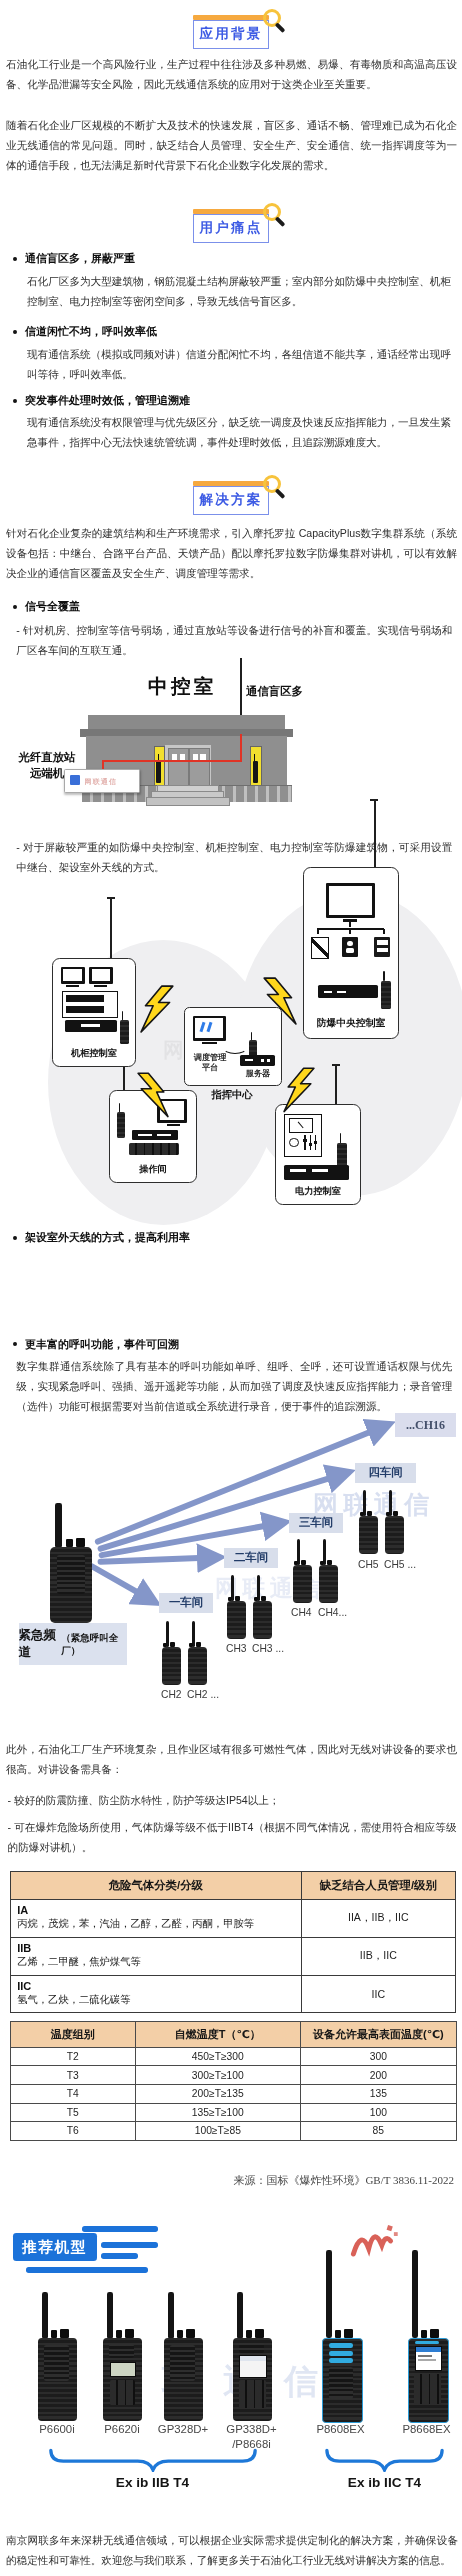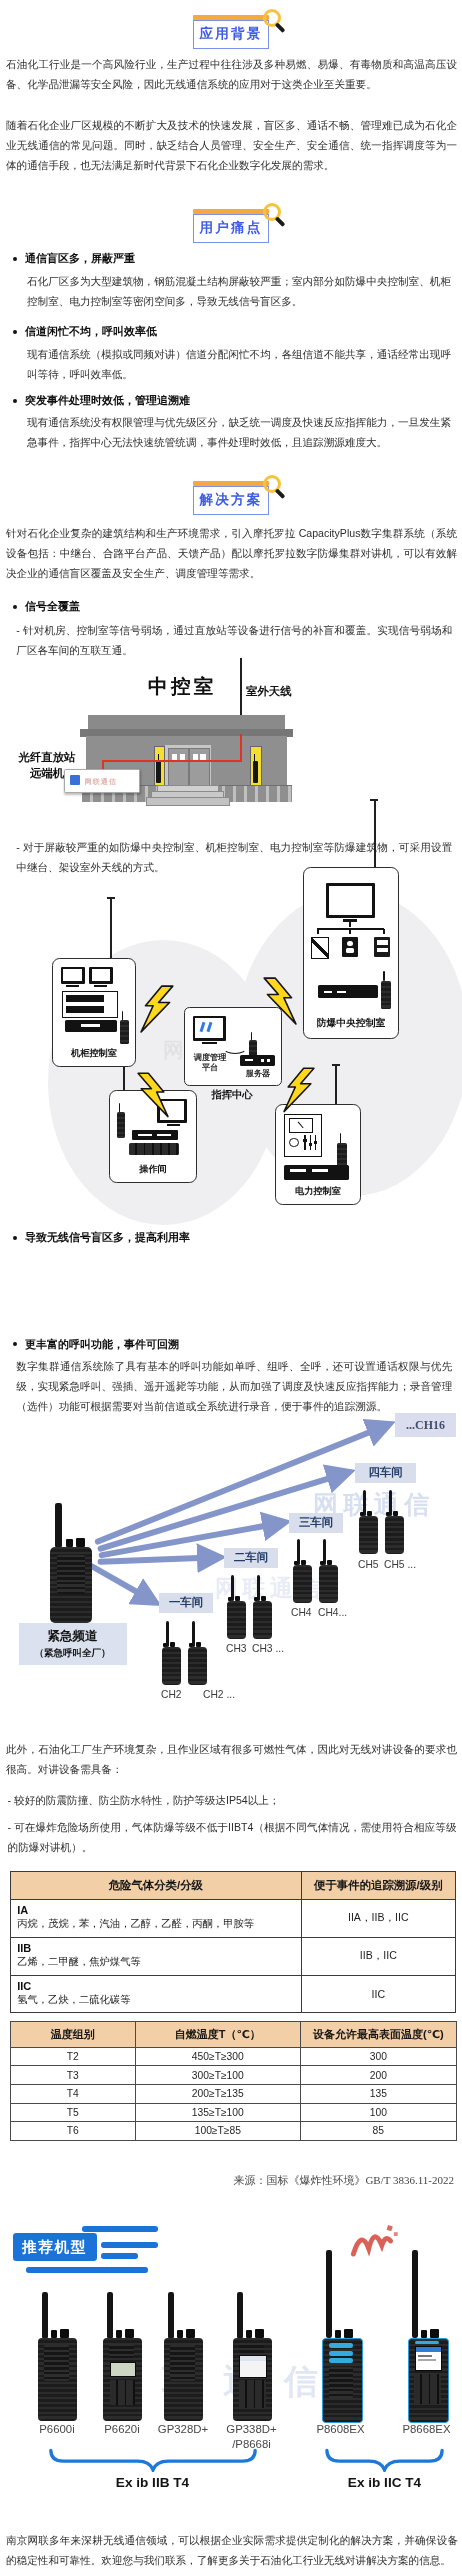--- a/index.html
+++ b/index.html
@@ -103,21 +103,21 @@
   </div>
 
   <div class="a para" style="left:6px;top:523px;width:451px">针对石化企业复杂的建筑结构和生产环境需求，引入摩托罗拉 CapacityPlus数字集群系统（系统设备包括：中继台、合路平台产品、天馈产品）配以摩托罗拉数字防爆集群对讲机，可以有效解决企业的通信盲区覆盖及安全生产、调度管理等需求。</div>
 
   <div class="a dot" style="left:13px;top:605px"></div>
   <div class="a bt" style="left:25px;top:599px">信号全覆盖</div>
   <div class="a para" style="left:16.3px;top:620px;width:436px">- 针对机房、控制室等信号弱场，通过直放站等设备进行信号的补盲和覆盖。实现信号弱场和厂区各车间的互联互通。</div>
 
   <div class="a mast" style="left:240px;top:658px;height:77px"></div>
   <div class="a serif" style="left:148px;top:673px;font-size:19.6px;font-weight:bold;letter-spacing:3.3px;color:#111">中控室</div>
-  <div class="a serif" style="left:246px;top:684px;font-size:11.4px;font-weight:bold;color:#111">室外天线</div>
+  <div class="a serif" style="left:246px;top:684px;font-size:11.4px;font-weight:bold;color:#111">通信盲区多</div>
 
   <div class="a" style="left:88px;top:715px;width:197px;height:14px;background:#8a8a8a;border-bottom:1.1px solid #747474"></div>
   <div class="a" style="left:80px;top:729px;width:213px;height:7.6px;background:#777"></div>
   <div class="a" style="left:86px;top:736px;width:201px;height:49px;background:#8f8f8f"></div>
 
   <div class="a" style="left:154px;top:746px;width:9.2px;height:39px;background:#f2df2f;border:0.5px solid #666">
     <div class="a" style="left:2.7px;top:6.5px;width:1.1px;height:7.6px;background:#111"></div>
     <div class="a" style="left:1.1px;top:14px;width:5.4px;height:22px;background:#161616;border-radius:1.1px"></div>
   </div>
   <div class="a" style="left:165px;top:745px;width:46px;height:40px;background:#c6c6c6">
@@ -287,21 +287,21 @@
       <polygon points="40,2 10,38 24,38 2,86 54,32 34,32 60,2" fill="#FFD71C" stroke="#151515" stroke-width="3" stroke-linejoin="round"></polygon>
     </svg>
   <svg class="a" style="left:136px;top:1072px;transform:scaleX(-1)" width="33" height="46" viewBox="0 0 64 88">
       <polygon points="40,2 10,38 24,38 2,86 54,32 34,32 60,2" fill="#FFD71C" stroke="#151515" stroke-width="3" stroke-linejoin="round"></polygon>
     </svg>
   <svg class="a" style="left:283px;top:1067px" width="33" height="46" viewBox="0 0 64 88">
       <polygon points="40,2 10,38 24,38 2,86 54,32 34,32 60,2" fill="#FFD71C" stroke="#151515" stroke-width="3" stroke-linejoin="round"></polygon>
     </svg>
 
   <div class="a dot" style="left:13px;top:1236px"></div>
-  <div class="a bt" style="left:25px;top:1230px">导致无线信号盲区多，提高利用率</div>
+  <div class="a bt" style="left:25px;top:1230px">架设室外天线的方式，提高利用率</div>
 
   <div class="a dot" style="left:13px;top:1342px"></div>
   <div class="a bt" style="left:25px;top:1337px">更丰富的呼叫功能，事件可回溯</div>
   <div class="a para" style="left:16.3px;top:1356px;width:436px">数字集群通信系统除了具有基本的呼叫功能如单呼、组呼、全呼，还可设置通话权限与优先级，实现紧急呼叫、强插、遥开遥毙等功能，从而加强了调度及快速反应指挥能力；录音管理（选件）功能可根据需要对当前信道或全系统进行录音，便于事件的追踪溯源。</div>
 
   <div class="wm" style="left:313px;top:1488px;font-size:25px;color:rgba(125,150,205,.30);letter-spacing:5.4px">网联通信</div>
   <div class="wm" style="left:215px;top:1573px;font-size:23px;color:rgba(125,150,205,.18);letter-spacing:4.4px">网联通信</div>
 
   <svg class="a" style="left:0;top:1403px" width="462" height="307" viewBox="0 0 850 565">
     <defs>
@@ -374,47 +374,47 @@
       <div class="wk-knob" style="left:7.6px;top:20.7px;width:5.4px;height:5.4px"></div>
       <div class="wk-body" style="left:0;top:26px;width:18.5px;height:38px"></div>
     </div>
   <div class="a" style="left:188px;top:1621px;width:19.6px;height:64px">
       <div class="wk-ant" style="left:3.8px;top:0;width:3.3px;height:26px"></div>
       <div class="wk-knob" style="left:1.1px;top:22px;width:4.4px;height:4.4px"></div>
       <div class="wk-knob" style="left:7.6px;top:20.7px;width:5.4px;height:5.4px"></div>
       <div class="wk-body" style="left:0;top:26px;width:18.5px;height:38px"></div>
     </div>
   <div class="chlabel" style="left:161px;top:1689px">CH2</div>
-  <div class="chlabel" style="left:203px;top:1689px">CH2 ...</div>
+  <div class="chlabel" style="left:187px;top:1689px">CH2 ...</div>
 
   <div class="a" style="left:50px;top:1503px;width:52px;height:120px">
     <div class="wk-ant" style="left:5.4px;top:0;width:7px;height:45px"></div>
     <div class="wk-knob" style="left:16.3px;top:36px;width:6.5px;height:7.6px"></div>
     <div class="wk-knob" style="left:26px;top:35px;width:8.7px;height:8.7px"></div>
     <div class="wk-body" style="left:0;top:44px;width:42px;height:76px;border-radius:4.9px"></div>
     <div class="grille" style="left:6.5px;top:52px;width:28px;height:39px"></div>
   </div>
-  <div class="chbox" style="left:18.5px;top:1623px;width:108px;height:42px;flex-direction:column;background:#dbe1ee;color:#141414">
+  <div class="chbox" style="left:18.5px;top:1623px;width:108px;height:42px;flex-direction:row;background:#dbe1ee;color:#141414">
     <div style="font-size:12.5px">紧急频道</div>
     <div style="font-size:9.5px;margin-top:2.2px">（紧急呼叫全厂）</div>
   </div>
 
   <div class="a para" style="left:6px;top:1739px;width:451px">此外，石油化工厂生产环境复杂，且作业区域有很多可燃性气体，因此对无线对讲设备的要求也很高。对讲设备需具备：</div>
   <div class="a para" style="left:7.6px;top:1790px;width:449px">- 较好的防震防撞、防尘防水特性，防护等级达IP54以上；</div>
   <div class="a para" style="left:7.6px;top:1817px;width:449px">- 可在爆炸危险场所使用，气体防爆等级不低于IIBT4（根据不同气体情况，需使用符合相应等级的防爆对讲机）。</div>
 
   <table class="t1" style="left:9.8px;top:1871px">
     <colgroup>
         <col style="width:291px">
         <col style="width:154px">
       </colgroup>
     <thead>
       <tr>
         <th>危险气体分类/分级</th>
-        <th>便于事件的追踪溯源/级别</th>
+        <th>缺乏结合人员管理/级别</th>
       </tr>
     </thead>
     <tbody>
       <tr>
         <td>
             <div class="gasgroup">IA</div>
             <div class="gases">丙烷，茂烷，苯，汽油，乙醇，乙醛，丙酮，甲胺等</div>
           </td>
         <td class="allowed">IIA，IIB，IIC</td>
       </tr>

